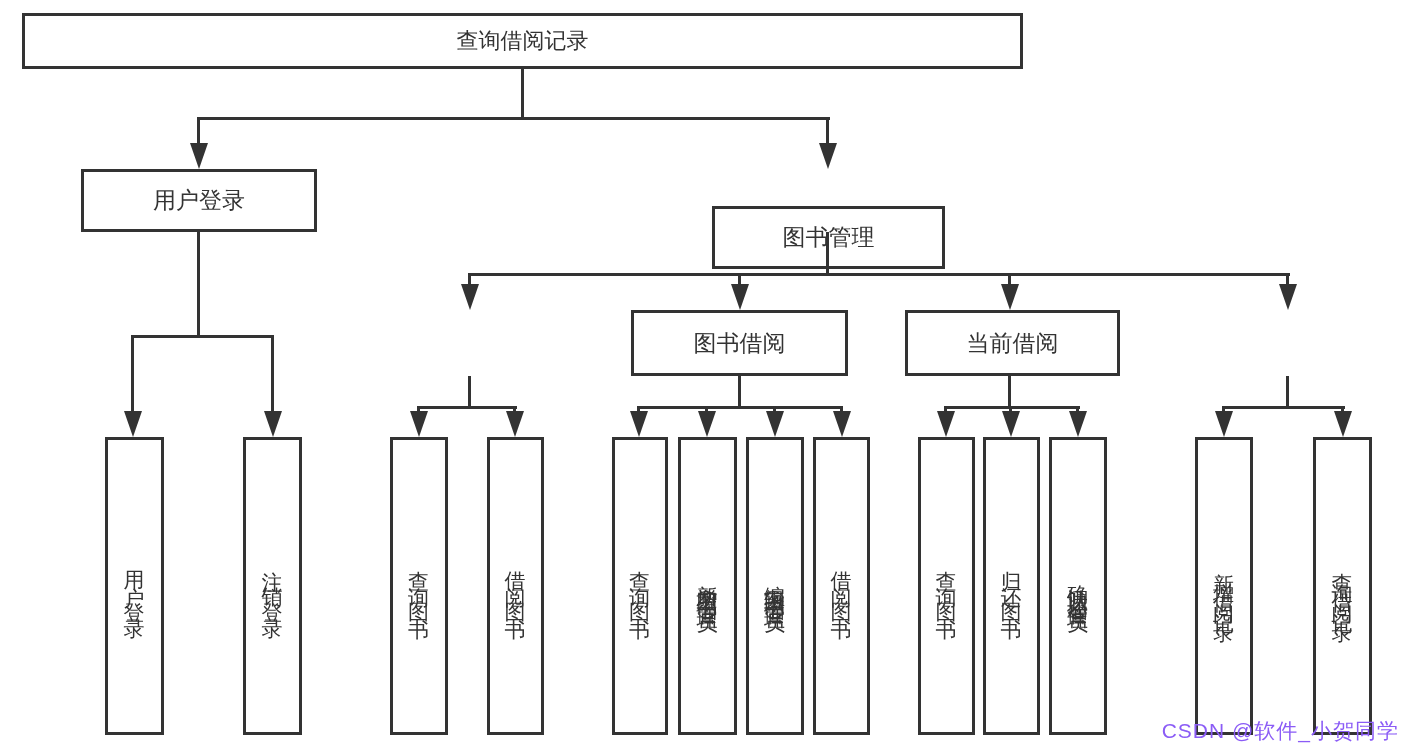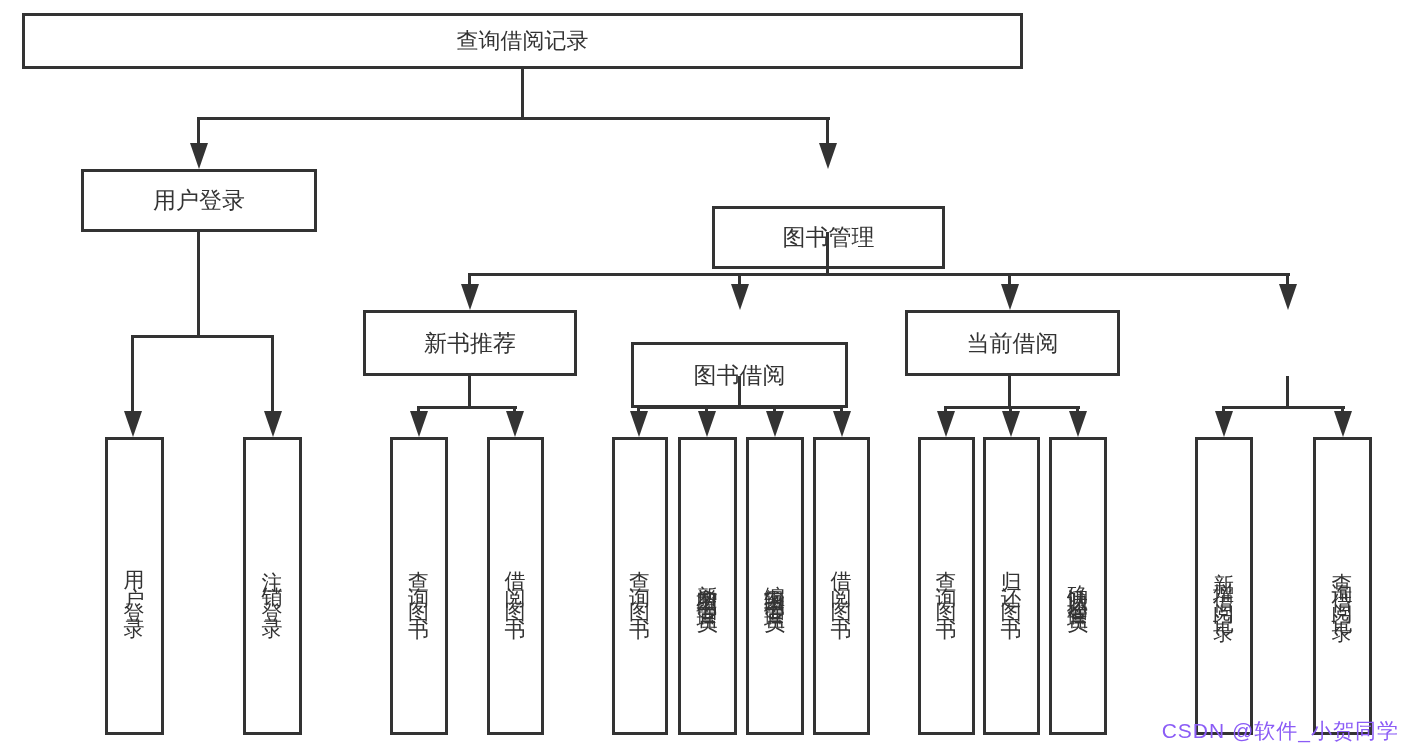--- a/index.html
+++ b/index.html
@@ -58,22 +58,21 @@
   <div class="hline" style="left:468px;top:273px;width:822px;height:3px;"></div>
   <div class="vline" style="left:468px;top:273px;width:3px;height:16px;"></div>
   <div class="arrow" style="left:461px;top:284px;"></div>
   <div class="vline" style="left:738px;top:273px;width:3px;height:16px;"></div>
   <div class="arrow" style="left:731px;top:284px;"></div>
   <div class="vline" style="left:1008px;top:273px;width:3px;height:16px;"></div>
   <div class="arrow" style="left:1001px;top:284px;"></div>
   <div class="vline" style="left:1286px;top:273px;width:3px;height:16px;"></div>
   <div class="arrow" style="left:1279px;top:284px;"></div>
 
-  <div class="node lvl" style="left:363px;top:310px;width:214px;height:66px;">新书推荐</div>
-  <div class="node lvl" style="left:631px;top:310px;width:217px;height:66px;margin-top:32px;">图书借阅</div>
+  <div class="node lvl" style="left:631px;top:310px;width:217px;height:66px;">图书借阅</div>
   <div class="node lvl" style="left:905px;top:310px;width:215px;height:66px;">当前借阅</div>
 
   <div class="vline" style="left:468px;top:376px;width:3px;height:33px;"></div>
   <div class="hline" style="left:417px;top:406px;width:100px;height:3px;"></div>
   <div class="vline" style="left:417px;top:406px;width:3px;height:10px;"></div>
   <div class="arrow" style="left:410px;top:411px;"></div>
   <div class="vline" style="left:513px;top:406px;width:3px;height:10px;"></div>
   <div class="arrow" style="left:506px;top:411px;"></div>
 
   <div class="vline" style="left:738px;top:376px;width:3px;height:33px;"></div>

